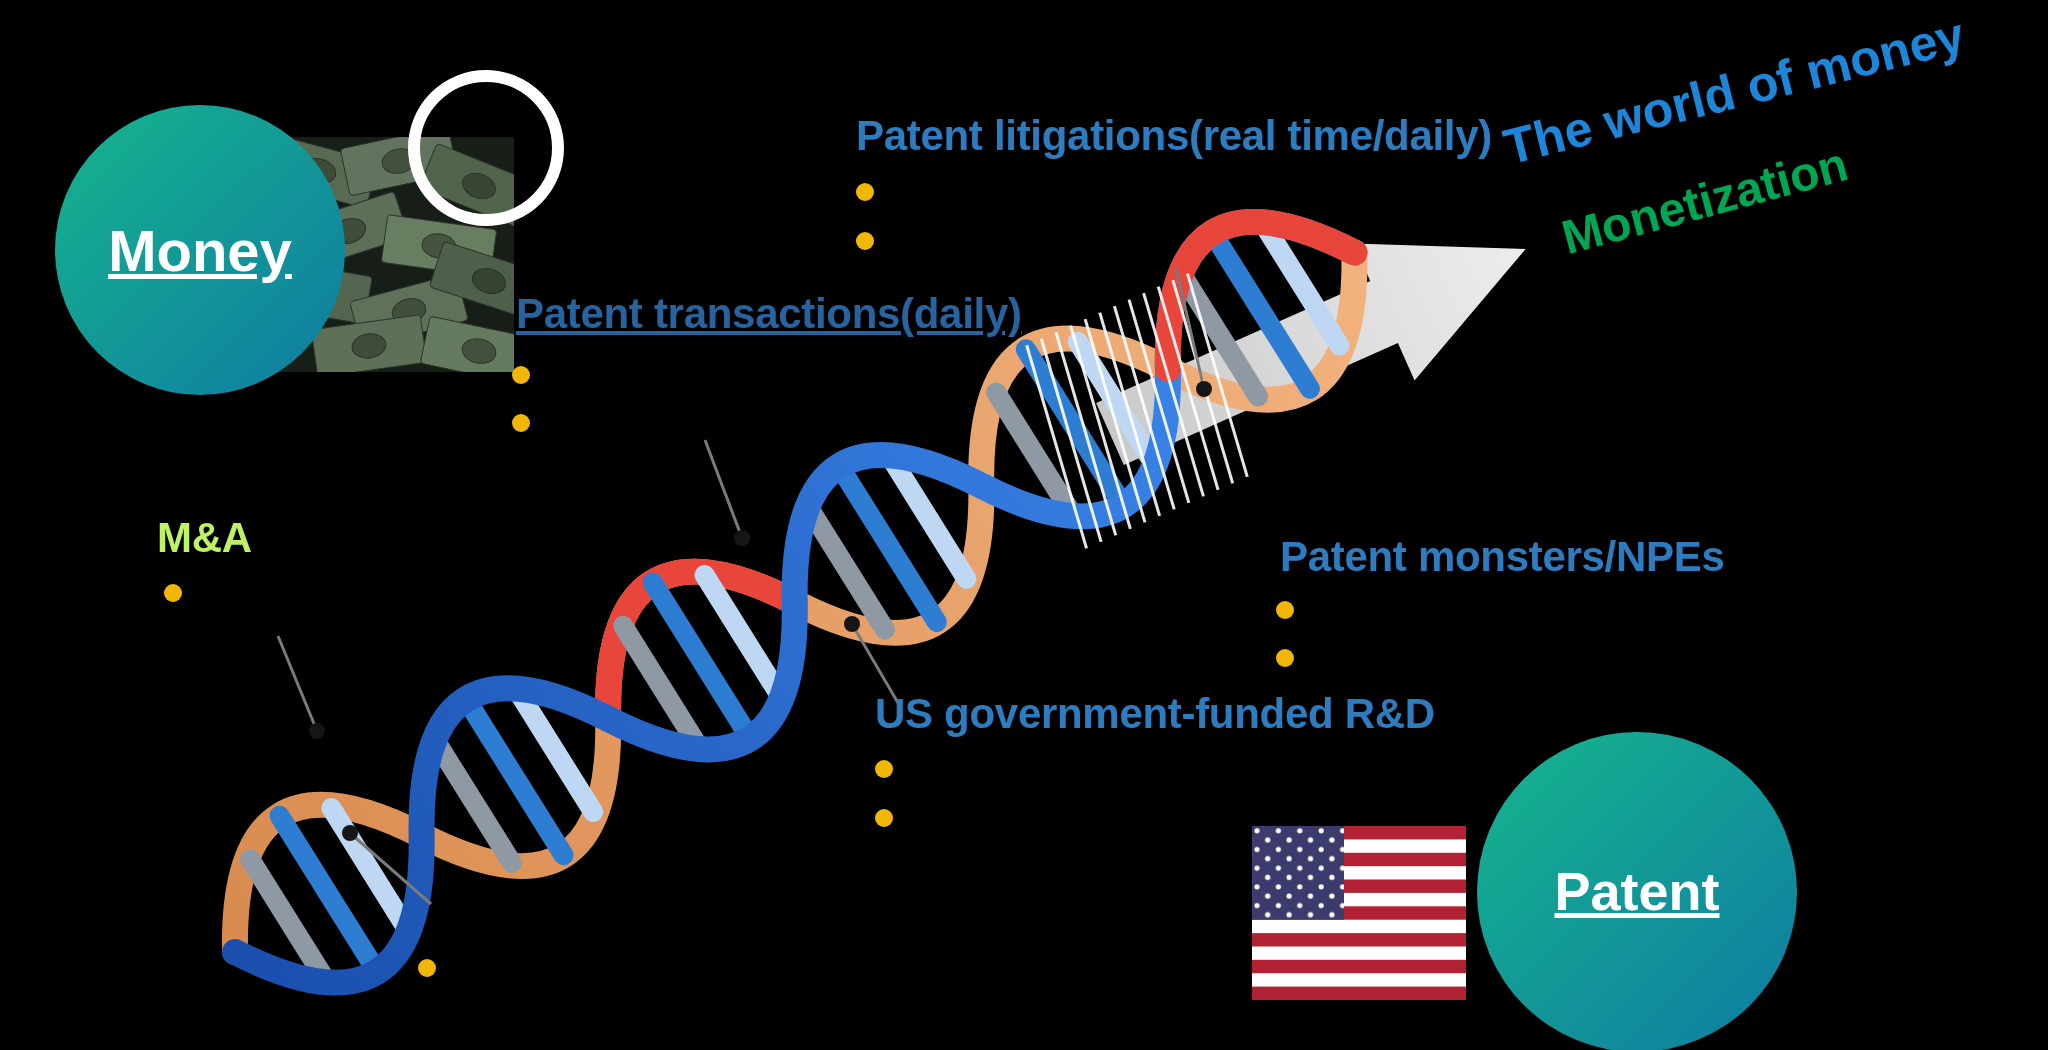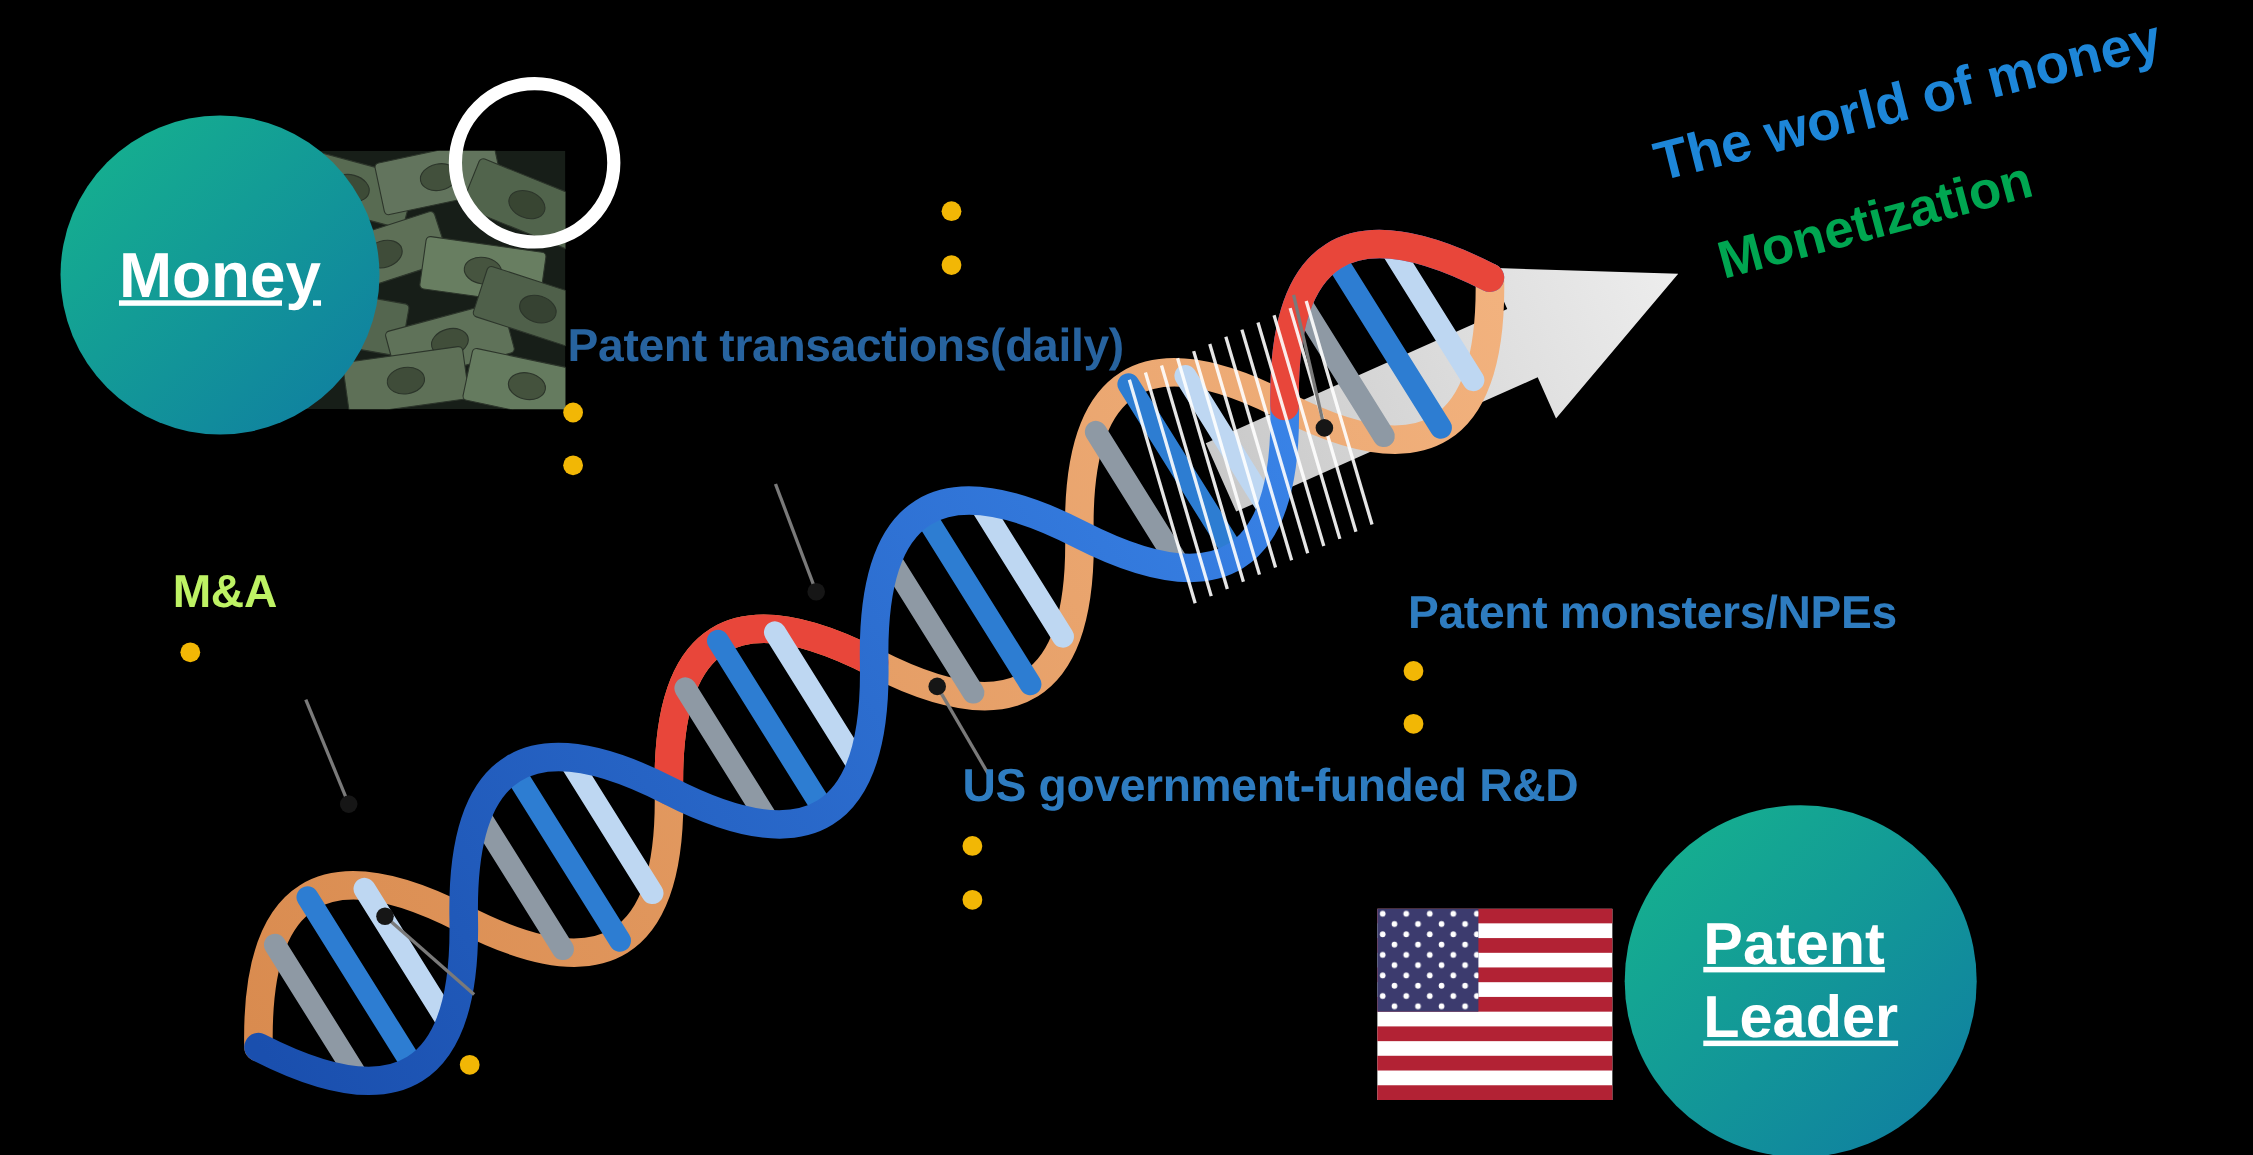--- a/index.html
+++ b/index.html
@@ -18,21 +18,21 @@
   #money-node{left:55px;top:105px;width:290px;height:290px;font-size:58px;}
   #market-node{left:1477px;top:732px;width:320px;height:320px;}
   #market-node .two-line{font-size:54px;line-height:1.25;text-align:left;}
   
   #bills{position:absolute;left:274px;top:137px;width:240px;height:235px;}
   
   #art{position:absolute;left:0;top:0;width:2048px;height:1050px;}
   
   .lbl{position:absolute;font-weight:bold;font-size:42px;letter-spacing:-0.3px;white-space:nowrap;}
   .lbl-blue{color:#2e7cc0;}
-  .lbl-mid{color:#27639f;}
+  .lbl-mid{color:#27639f;text-decoration:underline;}
   .lbl-navy{color:#bef264;}
   #lbl-litigations{left:856px;top:112px;}
   #lbl-transactions{left:516px;top:290px;}
   #lbl-ma{left:157px;top:514px;}
   #lbl-investments{left:424px;top:884px;}
   #lbl-usrd{left:875px;top:690px;}
   #lbl-npes{left:1280px;top:533px;}
   
   .gdot{position:absolute;width:18px;height:18px;border-radius:50%;background:#f2b705;}
   
@@ -176,21 +176,20 @@
     <circle cx="486" cy="148" r="72" fill="none" stroke="#ffffff" stroke-width="12"></circle>
   </svg>
 
   <div id="money-node" class="node-circle">
     <span>Money</span>
   </div>
 
   <div id="market-node" class="node-circle">
     <div class="two-line">
       <div>Patent</div>
-      <div>Leader</div>
     </div>
   </div>
 
   <div id="flag">
     <svg viewBox="0 0 214 174" width="214" height="174">
       <defs>
         <pattern id="stars" width="21.4" height="18.7" patternUnits="userSpaceOnUse">
           <circle cx="5" cy="4.7" r="2.6" fill="#fff"></circle>
           <circle cx="15.7" cy="14" r="2.6" fill="#fff"></circle>
         </pattern>
@@ -203,20 +202,21 @@
         <rect x="0" y="80.3" width="214" height="13.4"></rect>
         <rect x="0" y="107.1" width="214" height="13.4"></rect>
         <rect x="0" y="133.8" width="214" height="13.4"></rect>
         <rect x="0" y="160.6" width="214" height="13.4"></rect>
       </g>
       <rect x="0" y="0" width="92" height="93.7" fill="#3c3b6e"></rect>
       <rect x="0" y="0" width="92" height="93.7" fill="url(#stars)"></rect>
     </svg>
   </div>
 
+  <div id="lbl-litigations" class="lbl lbl-blue">Patent litigations(real time/daily)</div>
   <div id="lbl-transactions" class="lbl lbl-mid">Patent transactions(daily)</div>
   <div id="lbl-ma" class="lbl lbl-navy">M&amp;A</div>
   <div id="lbl-npes" class="lbl lbl-blue">Patent monsters/NPEs</div>
   <div id="lbl-usrd" class="lbl lbl-blue">US government-funded R&amp;D</div>
 
   <div class="gdot" style="left:856px;top:183px;"></div>
   <div class="gdot" style="left:856px;top:232px;"></div>
   <div class="gdot" style="left:512px;top:366px;"></div>
   <div class="gdot" style="left:512px;top:414px;"></div>
   <div class="gdot" style="left:164px;top:584px;"></div>

